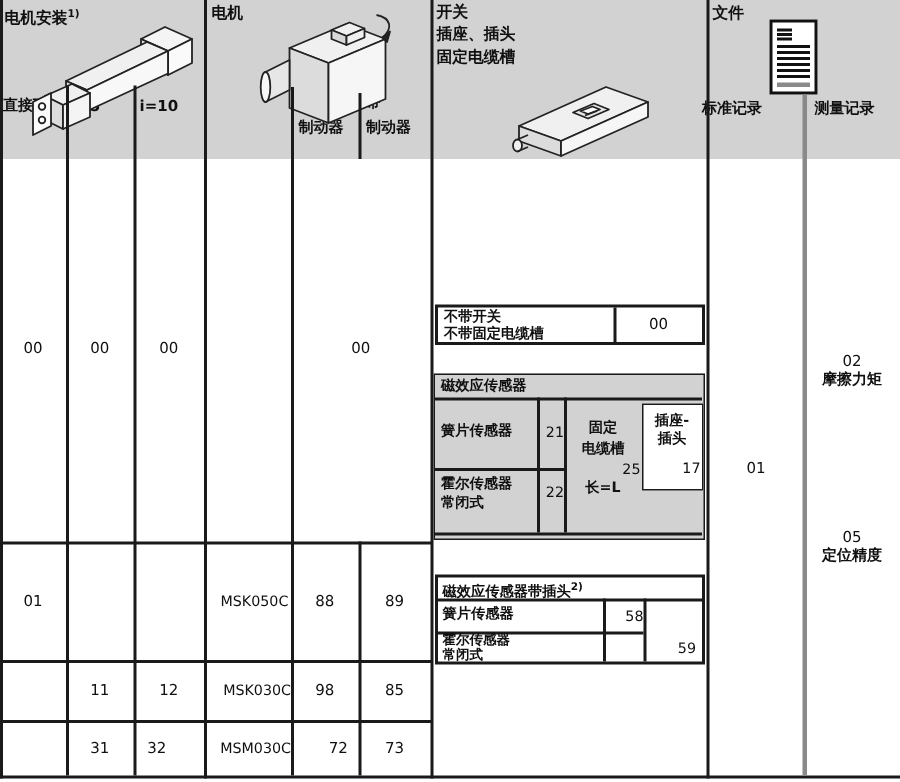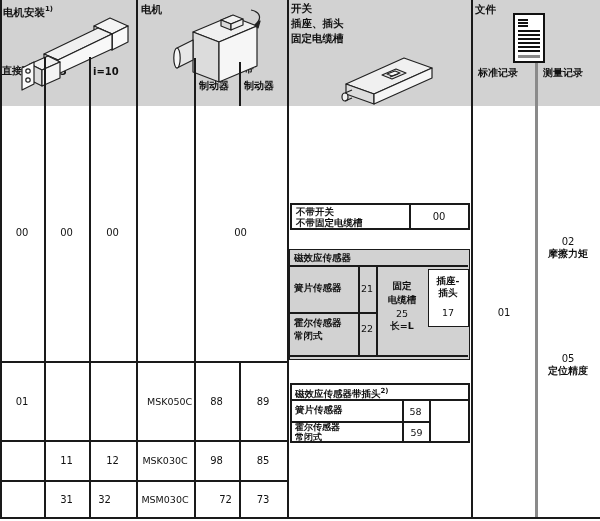--- a/index.html
+++ b/index.html
@@ -8,21 +8,21 @@
   .abs{position:absolute;}
   .band{position:absolute;left:0;top:0;width:600px;height:106px;background:#d2d2d2;}
   .vline{position:absolute;width:2px;background:#1a1a1a;}
   .hline{position:absolute;height:2px;background:#1a1a1a;}
   .vline-thin{position:absolute;width:1.5px;background:#1a1a1a;}
   .hline-thin{position:absolute;height:1.5px;background:#1a1a1a;}
   .gline{position:absolute;width:3px;background:#8a8a8a;}
   .lbl{position:absolute;font-weight:700;font-size:10px;line-height:12px;white-space:nowrap;}
   .ttl{position:absolute;font-weight:700;font-size:10.5px;line-height:12px;white-space:nowrap;}
   .val{position:absolute;font-size:10px;line-height:11px;text-align:center;white-space:nowrap;}
-  .sm{font-size:9.5px;line-height:11px;}
+  .sm{font-size:9.5px;line-height:11px;text-align:right;}
   .cellbox{position:absolute;background:#fff;border:2px solid #1a1a1a;box-sizing:border-box;}
   .graybox{position:absolute;background:#d2d2d2;border:1.5px solid #1a1a1a;box-sizing:border-box;}
   sup{font-size:7px;}
   .docline{position:absolute;background:#111;height:2px;}
 </style>
 </head>
 <body>
 
 <div class="page">
 
@@ -35,21 +35,21 @@
   <div class="ttl" style="left:291px;top:32px;">固定电缆槽</div>
   <div class="ttl" style="left:475px;top:3px;">文件</div>
 
   <div class="lbl" style="left:2px;top:65px;">直接驱动</div>
   <div class="lbl" style="left:48px;top:66px;">i=5</div>
   <div class="lbl" style="left:93px;top:66px;">i=10</div>
   <div class="lbl" style="left:199px;top:63px;">不带</div>
   <div class="lbl" style="left:199px;top:80px;">制动器</div>
   <div class="lbl" style="left:244px;top:63px;">带</div>
   <div class="lbl" style="left:244px;top:80px;">制动器</div>
-  <div class="lbl" style="left:478px;top:67px;">标准记录</div>
+  <div class="lbl" style="left:468px;top:67px;">标准记录</div>
   <div class="lbl" style="left:543px;top:67px;">测量记录</div>
 
   <svg class="abs" style="left:14px;top:16px;" width="122" height="84" viewBox="0 0 122 84">
     <g stroke="#222" stroke-width="1.2" stroke-linejoin="round">
       <polygon points="80,10 96,2 114,10 98,18" fill="#f4f4f4"></polygon>
       <polygon points="114,10 114,26 98,34 98,18" fill="#fafafa"></polygon>
       <polygon points="80,10 98,18 98,34 80,26" fill="#e2e2e2"></polygon>
       <polygon points="30,38 84,12 98,18 44,44" fill="#f0f0f0"></polygon>
       <polygon points="30,38 44,44 44,58 30,52" fill="#dcdcdc"></polygon>
       <polygon points="44,44 98,18 98,33 44,58" fill="#f8f8f8"></polygon>
@@ -177,21 +177,21 @@
   <div class="cellbox" style="left:290px;top:383px;width:180px;height:60px;">
     <div class="lbl sm" style="left:3px;top:1px;"><span>磁效应传感器带插头</span><sup>2)</sup></div>
     <div class="hline-thin" style="left:0;top:14px;width:176px;"></div>
     <div class="vline-thin" style="left:110px;top:14px;height:42px;"></div>
     <div class="vline-thin" style="left:137px;top:14px;height:42px;"></div>
     <div class="hline-thin" style="left:0;top:36px;width:137px;"></div>
     <div class="lbl sm" style="left:3px;top:19px;">簧片传感器</div>
     <div class="val sm" style="left:110px;top:21px;width:27px;">58</div>
     <div class="lbl" style="left:3px;top:37px;font-size:9px;line-height:10px;">霍尔传感器</div>
     <div class="lbl" style="left:3px;top:47px;font-size:9px;line-height:10px;">常闭式</div>
-    <div class="val sm" style="left:100px;top:42px;width:49px;">59</div>
+    <div class="val sm" style="left:123px;top:42px;width:49px;">59</div>
   </div>
 
   <div class="val" style="left:473px;top:307px;width:62px;">01</div>
   <div class="val" style="left:538px;top:236px;width:60px;">02</div>
   <div class="val" style="left:538px;top:248px;width:60px;font-weight:700;">摩擦力矩</div>
   <div class="val" style="left:538px;top:353px;width:60px;">05</div>
   <div class="val" style="left:538px;top:365px;width:60px;font-weight:700;">定位精度</div>
 
 </div>
 

